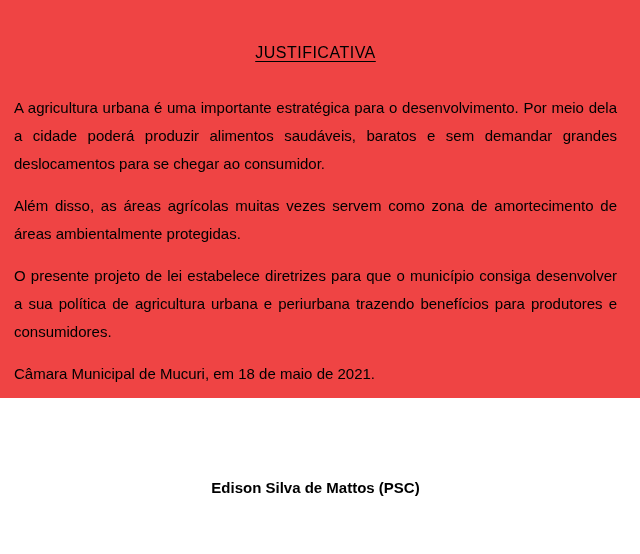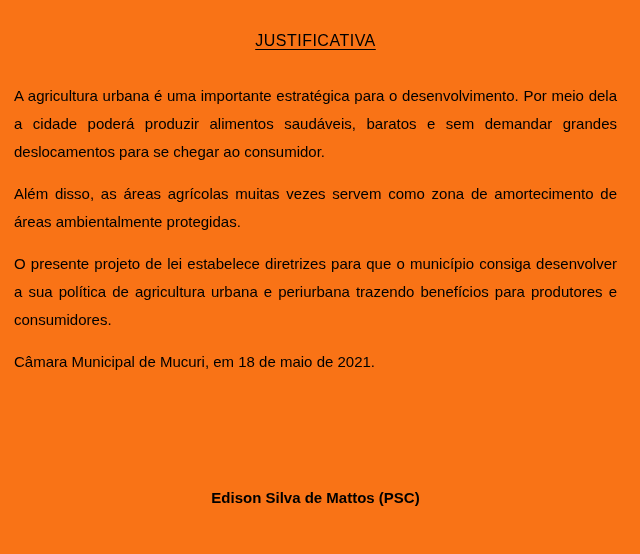--- a/index.html
+++ b/index.html
@@ -11,43 +11,43 @@
     width: 640px;
     height: 554px;
     overflow: hidden;
     font-family: "Liberation Sans", sans-serif;
     color: #000000;
     -webkit-font-smoothing: antialiased;
   }
   .page {
     box-sizing: border-box;
     width: 640px;
-    height: 554px;
-    padding: 30px 23px 0 14px;
-    background: #f97316;
+    height: 398px;
+    padding: 42px 23px 0 14px;
+    background: #ef4444;
   }
   .doc-title {
     margin: 0 0 30px 0;
     text-align: center;
     font-size: 16px;
     font-weight: 400;
     line-height: 22px;
     letter-spacing: 0.5px;
     text-decoration: underline;
     text-underline-offset: 3px;
   }
   p.para {
     margin: 8px 0 14px 0;
     font-size: 15px;
     line-height: 28px;
     text-align: justify;
     text-justify: inter-word;
   }
   .signature-block {
-    margin-top: 108px;
+    margin-top: 86px;
     text-align: center;
     font-size: 15px;
     line-height: 28px;
   }
   .signature-name {
     font-weight: 700;
   }
   .signature-role {
     font-weight: 400;
   }

